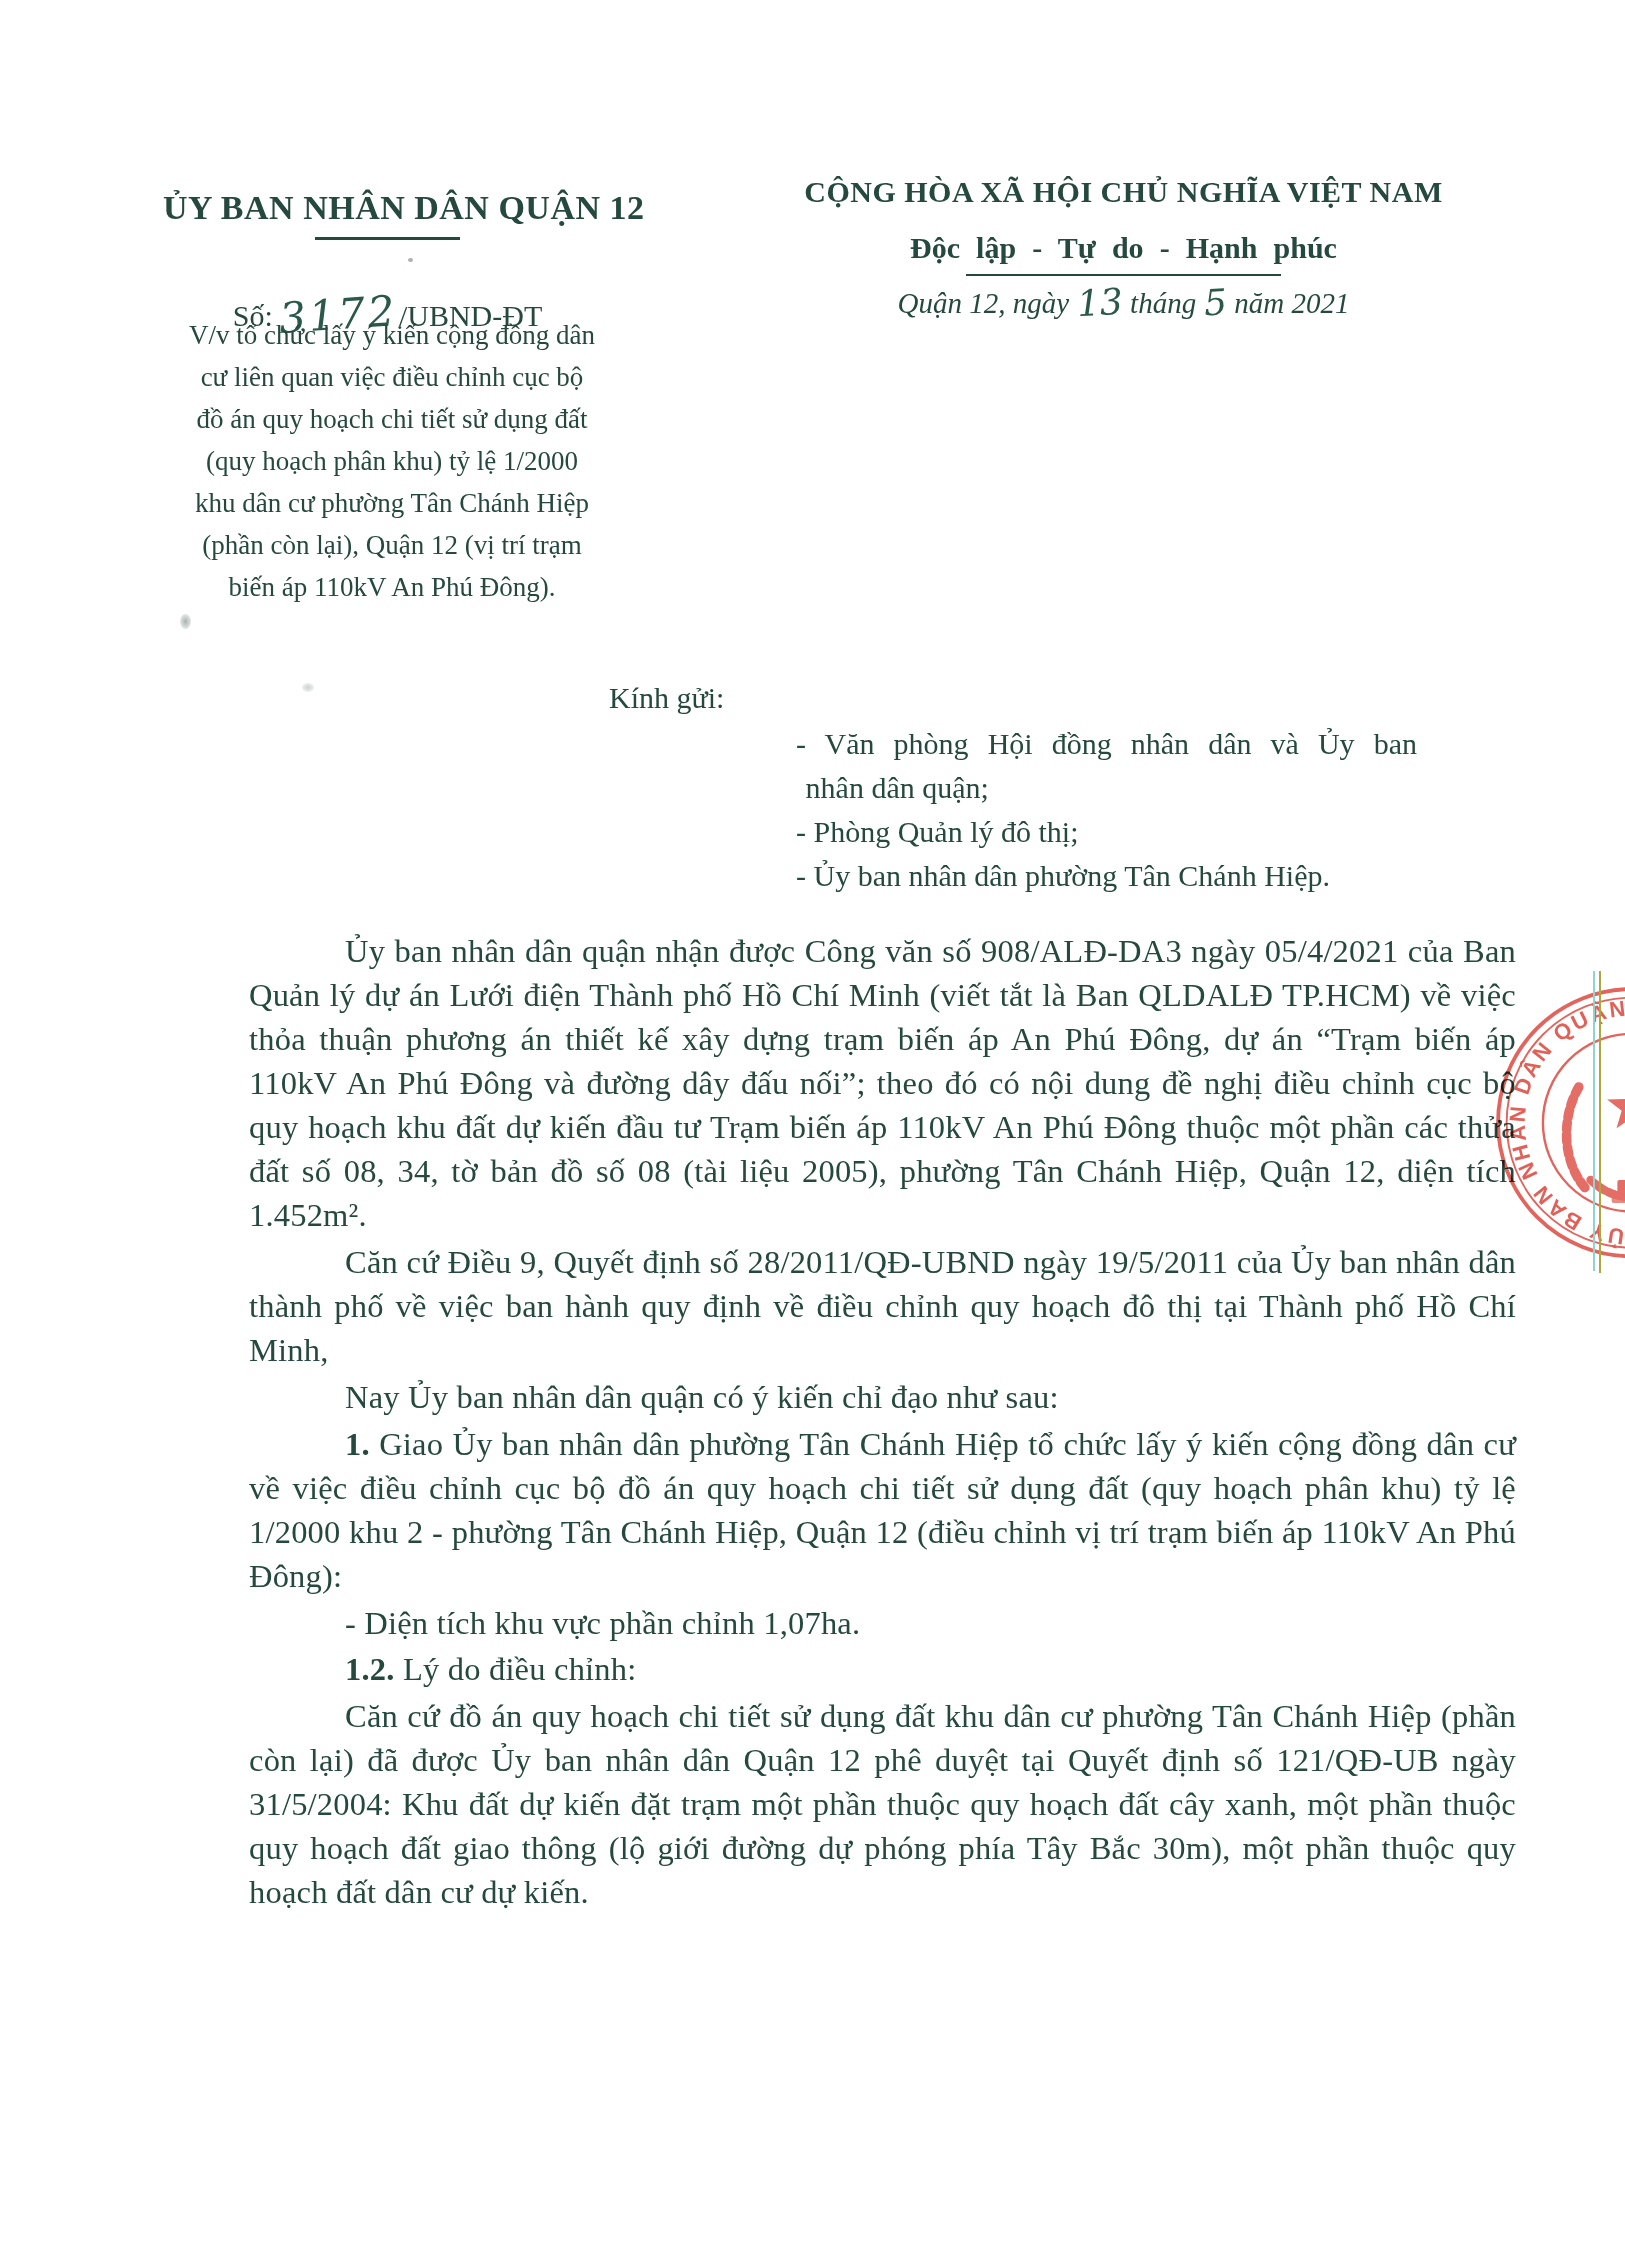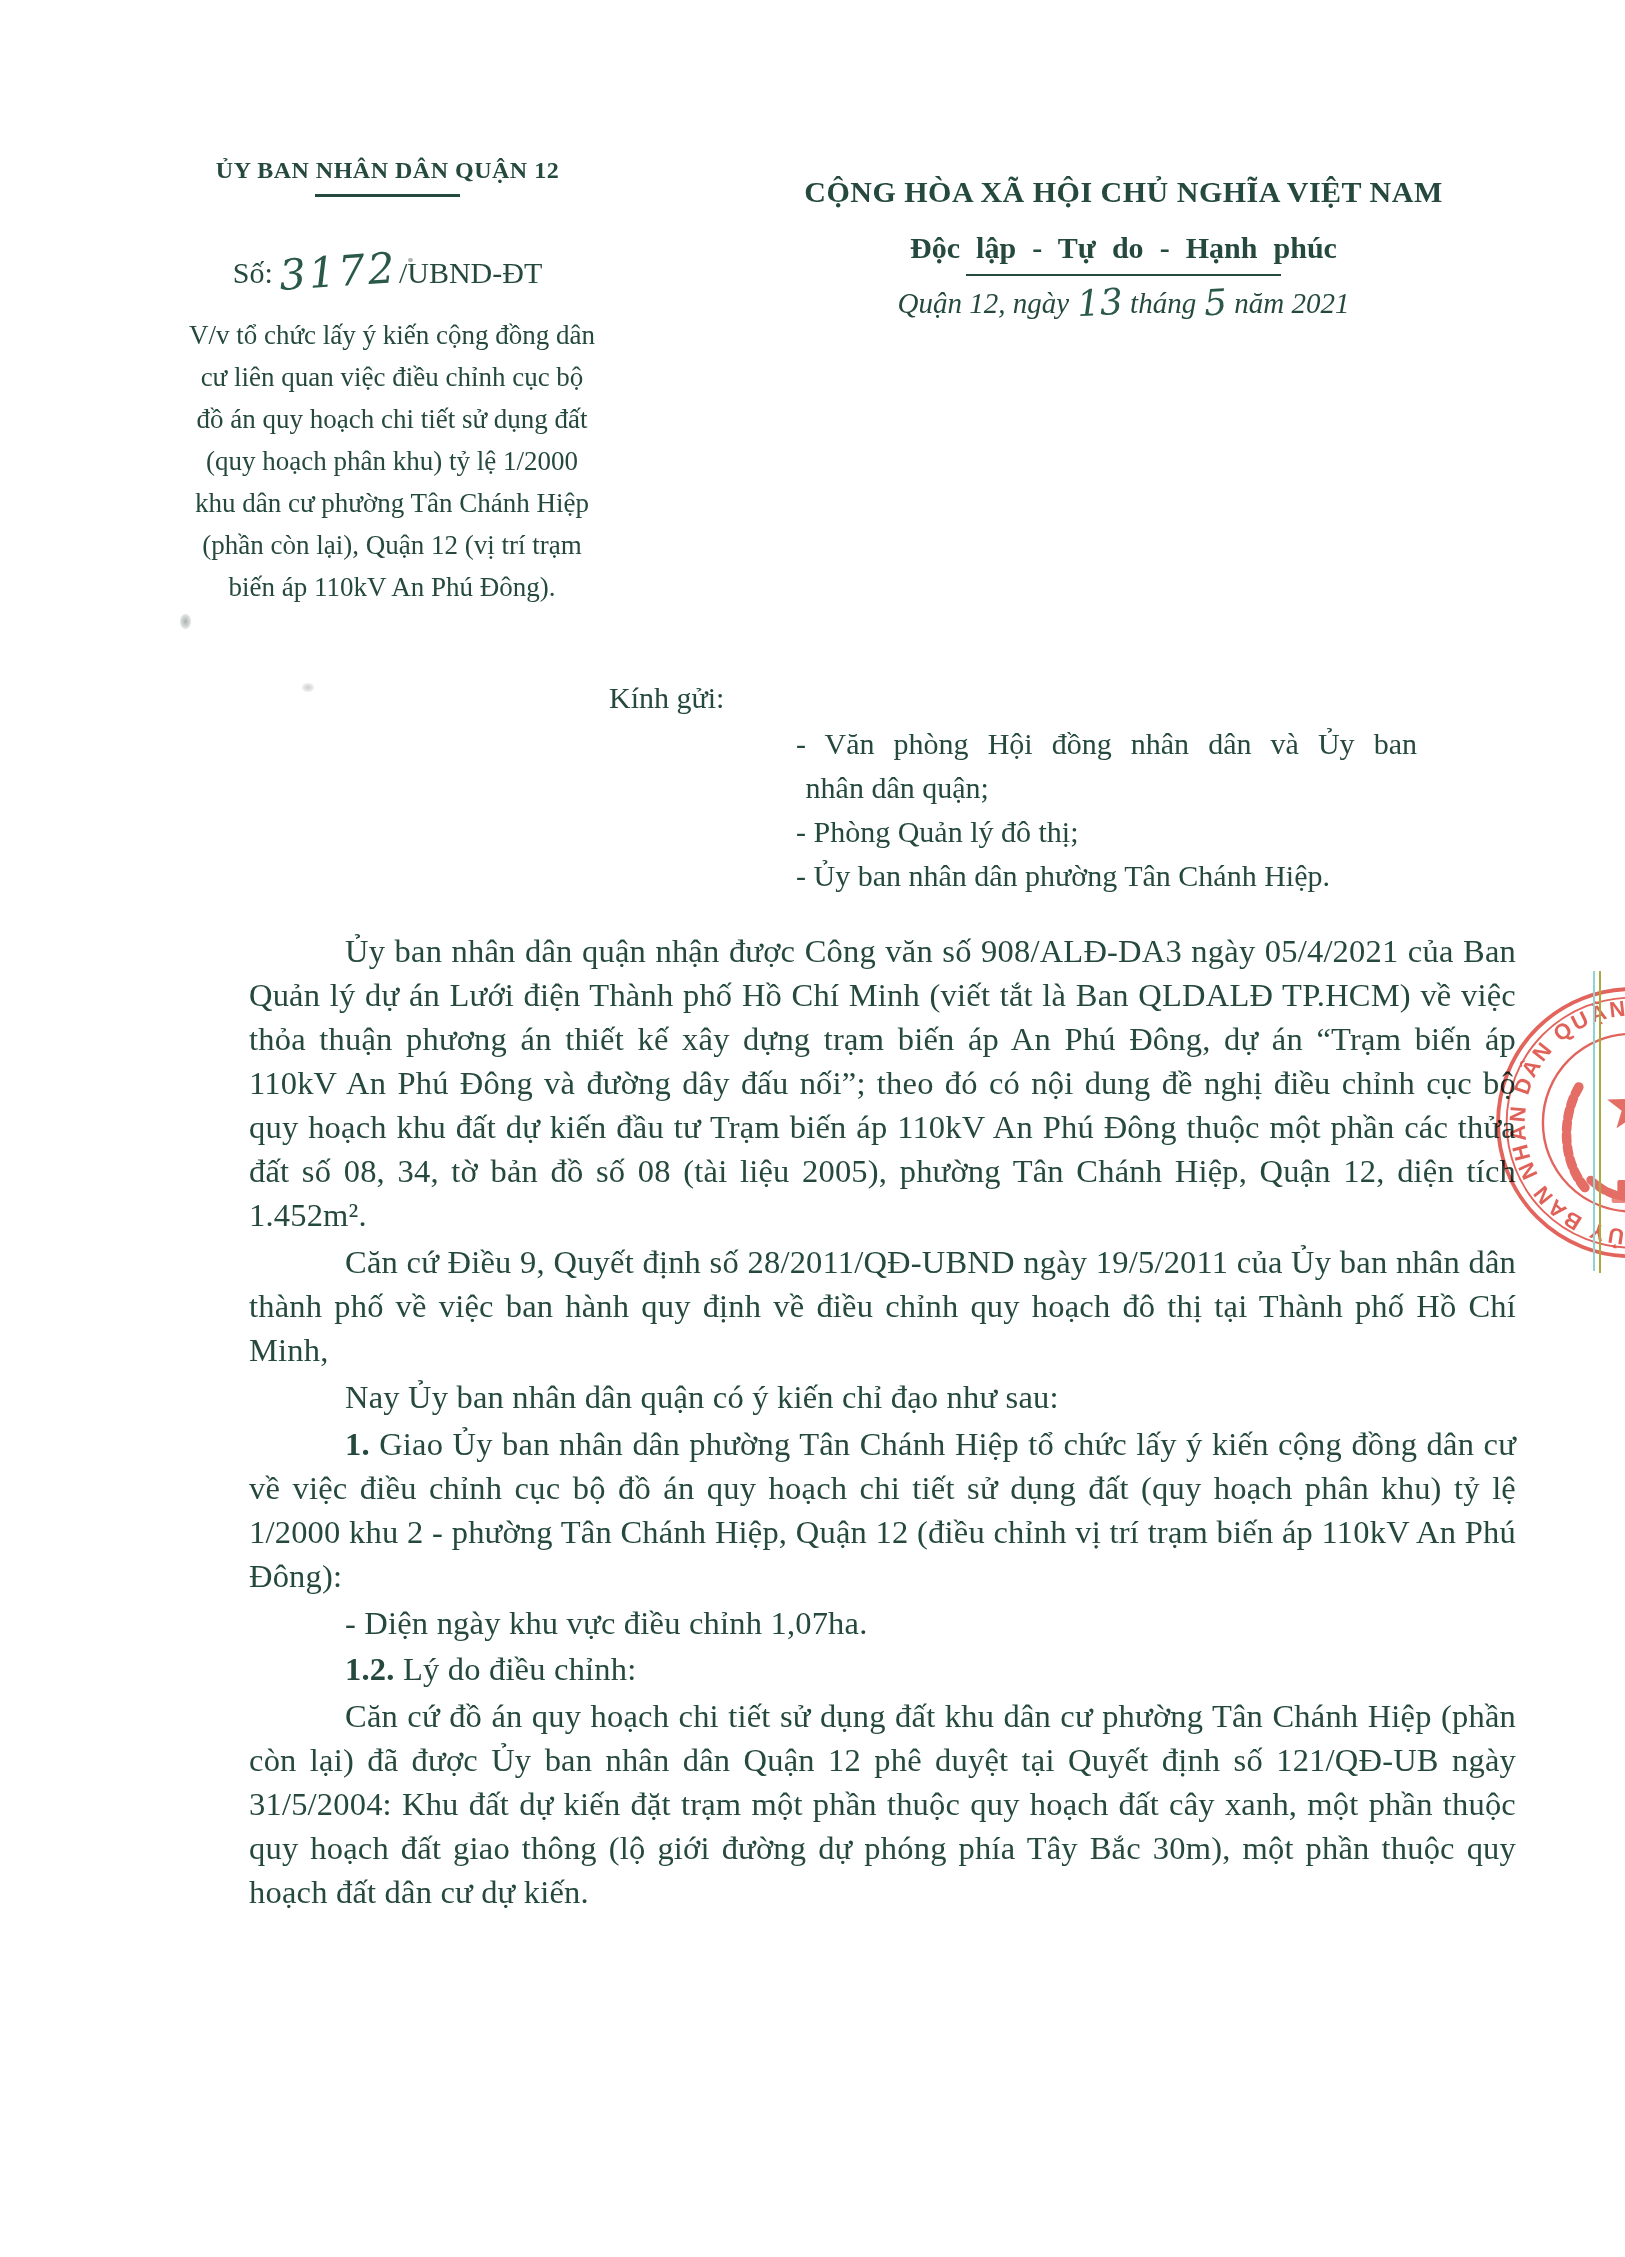--- a/index.html
+++ b/index.html
@@ -3,21 +3,21 @@
 <meta charset="utf-8">
 <style>
   html,body{margin:0;padding:0;background:#fff;}
   #page{position:relative;width:1625px;height:2258px;background:#ffffff;overflow:hidden;
         font-family:"Liberation Serif","DejaVu Serif",serif;}
   .ink{color:#25493e;}
   .b{font-weight:bold;}
 
   
   .hdr-left{position:absolute;left:163px;top:157px;width:449px;text-align:center;}
-  .org{font-weight:bold;font-size:24px;letter-spacing:0.5px;white-space:nowrap;}
+  .org{font-weight:bold;font-size:34px;letter-spacing:0.5px;white-space:nowrap;margin-top:32px;}
   .org-rule{width:145px;height:3.8px;background:#24493f;margin:9.6px auto 0;}
   .so{margin-top:57px;font-size:30px;white-space:nowrap;}
   .hand{font-family:"DejaVu Serif",serif;font-style:italic;color:#2a584a;}
   .hand-so{font-size:42px;letter-spacing:2.9px;display:inline-block;transform:rotate(-4deg);
            margin:0 1.9px 0 5.7px;line-height:29px;position:relative;top:2.9px;}
 
   
   .hdr-right{position:absolute;left:765px;top:151px;width:717px;text-align:center;}
   .nat{font-weight:bold;font-size:30px;letter-spacing:0.5px;white-space:nowrap;margin-top:24px;}
   .motto{font-weight:bold;font-size:30px;word-spacing:8.6px;margin-top:22px;}
@@ -89,21 +89,21 @@
     <div class="r-line r-wrap">nhân dân quận;</div>
     <div class="r-line">- Phòng Quản lý đô thị;</div>
     <div class="r-line">- Ủy ban nhân dân phường Tân Chánh Hiệp.</div>
   </div>
 
   <div class="bodytxt ink">
     <p><span class="b"></span><span>Ủy ban nhân dân quận nhận được Công văn số 908/ALĐ-DA3 ngày 05/4/2021 của Ban Quản lý dự án Lưới điện Thành phố Hồ Chí Minh (viết tắt là Ban QLDALĐ TP.HCM) về việc thỏa thuận phương án thiết kế xây dựng trạm biến áp An Phú Đông, dự án “Trạm biến áp 110kV An Phú Đông và đường dây đấu nối”; theo đó có nội dung đề nghị điều chỉnh cục bộ quy hoạch khu đất dự kiến đầu tư Trạm biến áp 110kV An Phú Đông thuộc một phần các thửa đất số 08, 34, tờ bản đồ số 08 (tài liệu 2005), phường Tân Chánh Hiệp, Quận 12, diện tích 1.452m².</span></p>
     <p><span class="b"></span><span>Căn cứ Điều 9, Quyết định số 28/2011/QĐ-UBND ngày 19/5/2011 của Ủy ban nhân dân thành phố về việc ban hành quy định về điều chỉnh quy hoạch đô thị tại Thành phố Hồ Chí Minh,</span></p>
     <p><span class="b"></span><span>Nay Ủy ban nhân dân quận có ý kiến chỉ đạo như sau:</span></p>
     <p><span class="b">1.</span><span> Giao Ủy ban nhân dân phường Tân Chánh Hiệp tổ chức lấy ý kiến cộng đồng dân cư về việc điều chỉnh cục bộ đồ án quy hoạch chi tiết sử dụng đất (quy hoạch phân khu) tỷ lệ 1/2000 khu 2 - phường Tân Chánh Hiệp, Quận 12 (điều chỉnh vị trí trạm biến áp 110kV An Phú Đông):</span></p>
-    <p><span class="b"></span><span>- Diện ngày khu vực điều chỉnh 1,07ha.</span></p>
+    <p><span class="b"></span><span>- Diện tích khu vực phần chỉnh 1,07ha.</span></p>
     <p><span class="b">1.2.</span><span> Lý do điều chỉnh:</span></p>
     <p><span class="b"></span><span>Căn cứ đồ án quy hoạch chi tiết sử dụng đất khu dân cư phường Tân Chánh Hiệp (phần còn lại) đã được Ủy ban nhân dân Quận 12 phê duyệt tại Quyết định số 121/QĐ-UB ngày 31/5/2004: Khu đất dự kiến đặt trạm một phần thuộc quy hoạch đất cây xanh, một phần thuộc quy hoạch đất giao thông (lộ giới đường dự phóng phía Tây Bắc 30m), một phần thuộc quy hoạch đất dân cư dự kiến.</span></p>
   </div>
 
   <svg class="stamp" viewBox="0 0 330 345" xmlns="http://www.w3.org/2000/svg">
     <g stroke="#dd4a40" fill="none" opacity="0.93">
       <circle cx="161" cy="168" r="140" stroke-width="4"></circle>
       <circle cx="161" cy="168" r="131" stroke-width="2"></circle>
       <circle cx="161" cy="168" r="93" stroke-width="2.5"></circle>
     </g>

